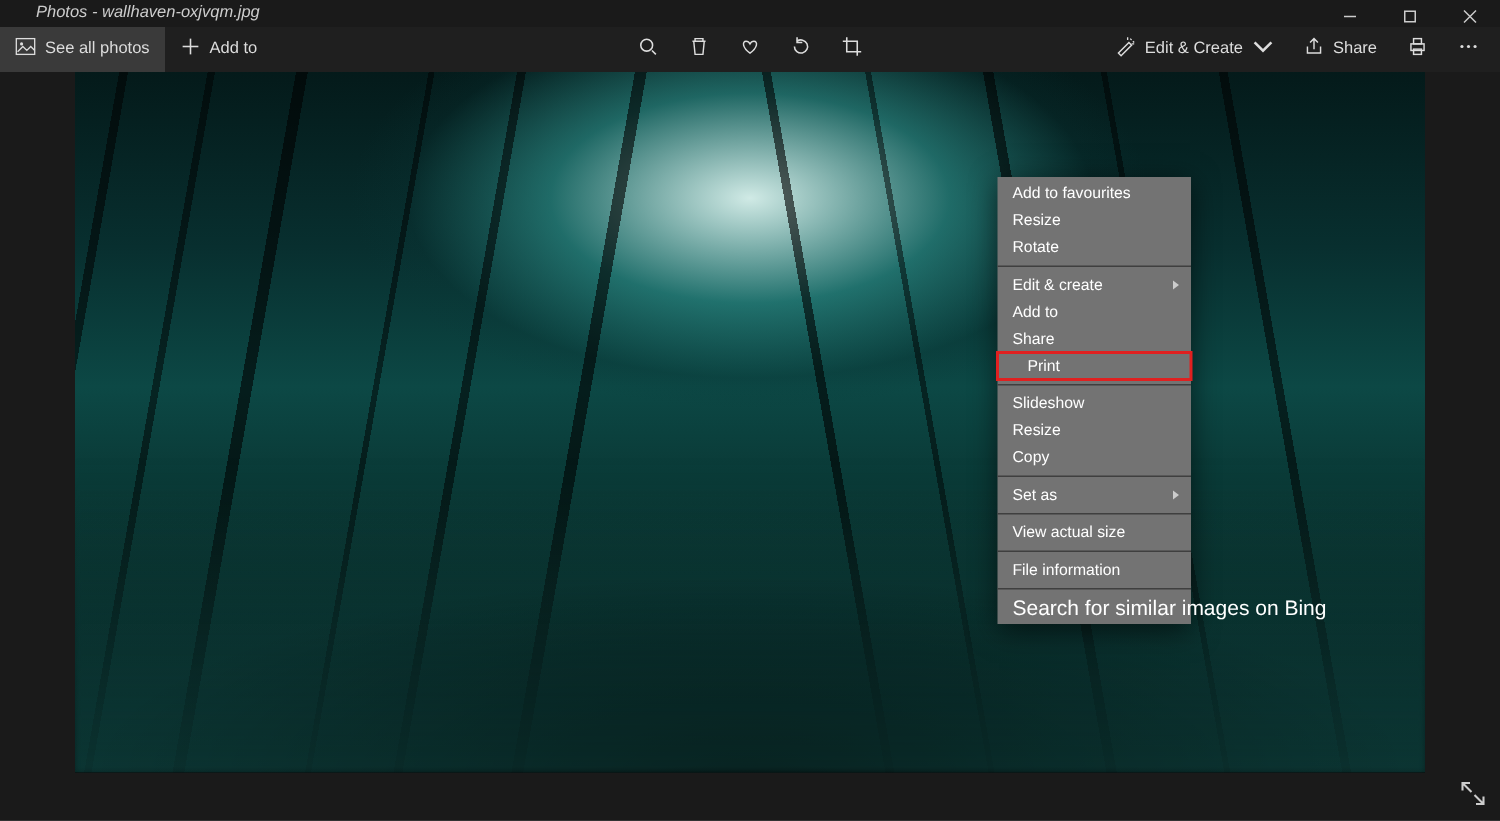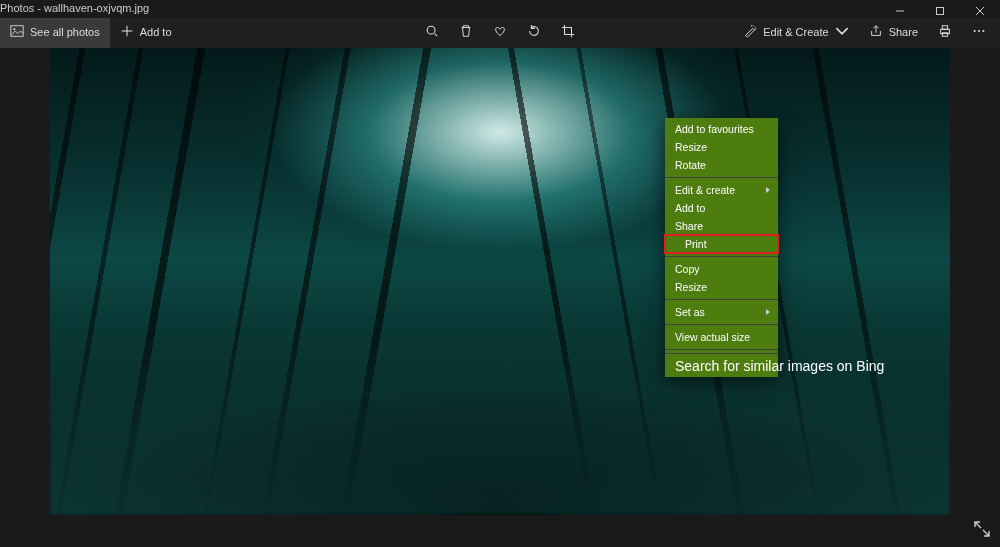--- a/index.html
+++ b/index.html
@@ -22,22 +22,23 @@
     height: 16px;
     display: flex;
     align-items: flex-start;
     padding-top: 2px;
     background: #1a1a1a;
     color: #ccc;
     font-size: 11px;
     z-index: 10;
   }
   .titlebar .title {
-    padding-left: 0;
+    padding-left: 24px;
     flex: 1;
+    font-style: italic;
   }
   .win-controls {
     display: flex;
     align-items: flex-start;
     padding-right: 0;
   }
   .win-btn {
     width: 40px;
     height: 18px;
     display: flex;
@@ -114,22 +115,22 @@
     position:absolute; left:0; right:0; bottom:0; height:45%;
     background: linear-gradient(to top, rgba(20,90,85,0.35), rgba(0,0,0,0));
     filter: blur(2px);
   }
 
   
   .context-menu {
     position: absolute;
     top: 118px;
     left: 665px;
-    width: 113px;
-    background: #4d7c0f;
+    width: 129px;
+    background: #737373;
     color: #fff;
     font-size: 10.5px;
     z-index: 50;
     box-shadow: 0 4px 18px rgba(0,0,0,0.6);
     padding: 2px 0;
   }
   .menu-item {
     height: 18px;
     display: flex;
     align-items: center;
@@ -311,27 +312,29 @@
 <div class="context-menu" data-interactable="false">
   <div class="menu-item" data-interactable="true">Add to favourites</div>
   <div class="menu-item" data-interactable="true">Resize</div>
   <div class="menu-item" data-interactable="true">Rotate</div>
   <div class="menu-sep" data-interactable="false"></div>
   <div class="menu-item sub" data-interactable="true">Edit &amp; create</div>
   <div class="menu-item" data-interactable="true">Add to</div>
   <div class="menu-item" data-interactable="true">Share</div>
   <div class="menu-item highlighted" data-interactable="true">Print</div>
   <div class="menu-sep" data-interactable="false"></div>
+  <div class="menu-item" data-interactable="true">Slideshow</div>
+  <div class="menu-item" data-interactable="true">Resize</div>
   <div class="menu-item" data-interactable="true">Copy</div>
-  <div class="menu-item" data-interactable="true">Resize</div>
   <div class="menu-sep" data-interactable="false"></div>
   <div class="menu-item sub" data-interactable="true">Set as</div>
   <div class="menu-sep" data-interactable="false"></div>
   <div class="menu-item" data-interactable="true">View actual size</div>
   <div class="menu-sep" data-interactable="false"></div>
+  <div class="menu-item" data-interactable="true">File information</div>
   <div class="menu-sep" data-interactable="false"></div>
   <div class="menu-item" style="font-size:14px" data-interactable="true">Search for similar images on Bing</div>
 </div>
 
 <div class="expand" data-interactable="true">
   <span data-interactable="false">
     <svg viewBox="0 0 20 20">
         <path d="M3 8V3h5M17 12v5h-5M3 3l6 6M17 17l-6-6" fill="none" stroke="currentColor" stroke-width="1.4"></path>
       </svg>
   </span>

